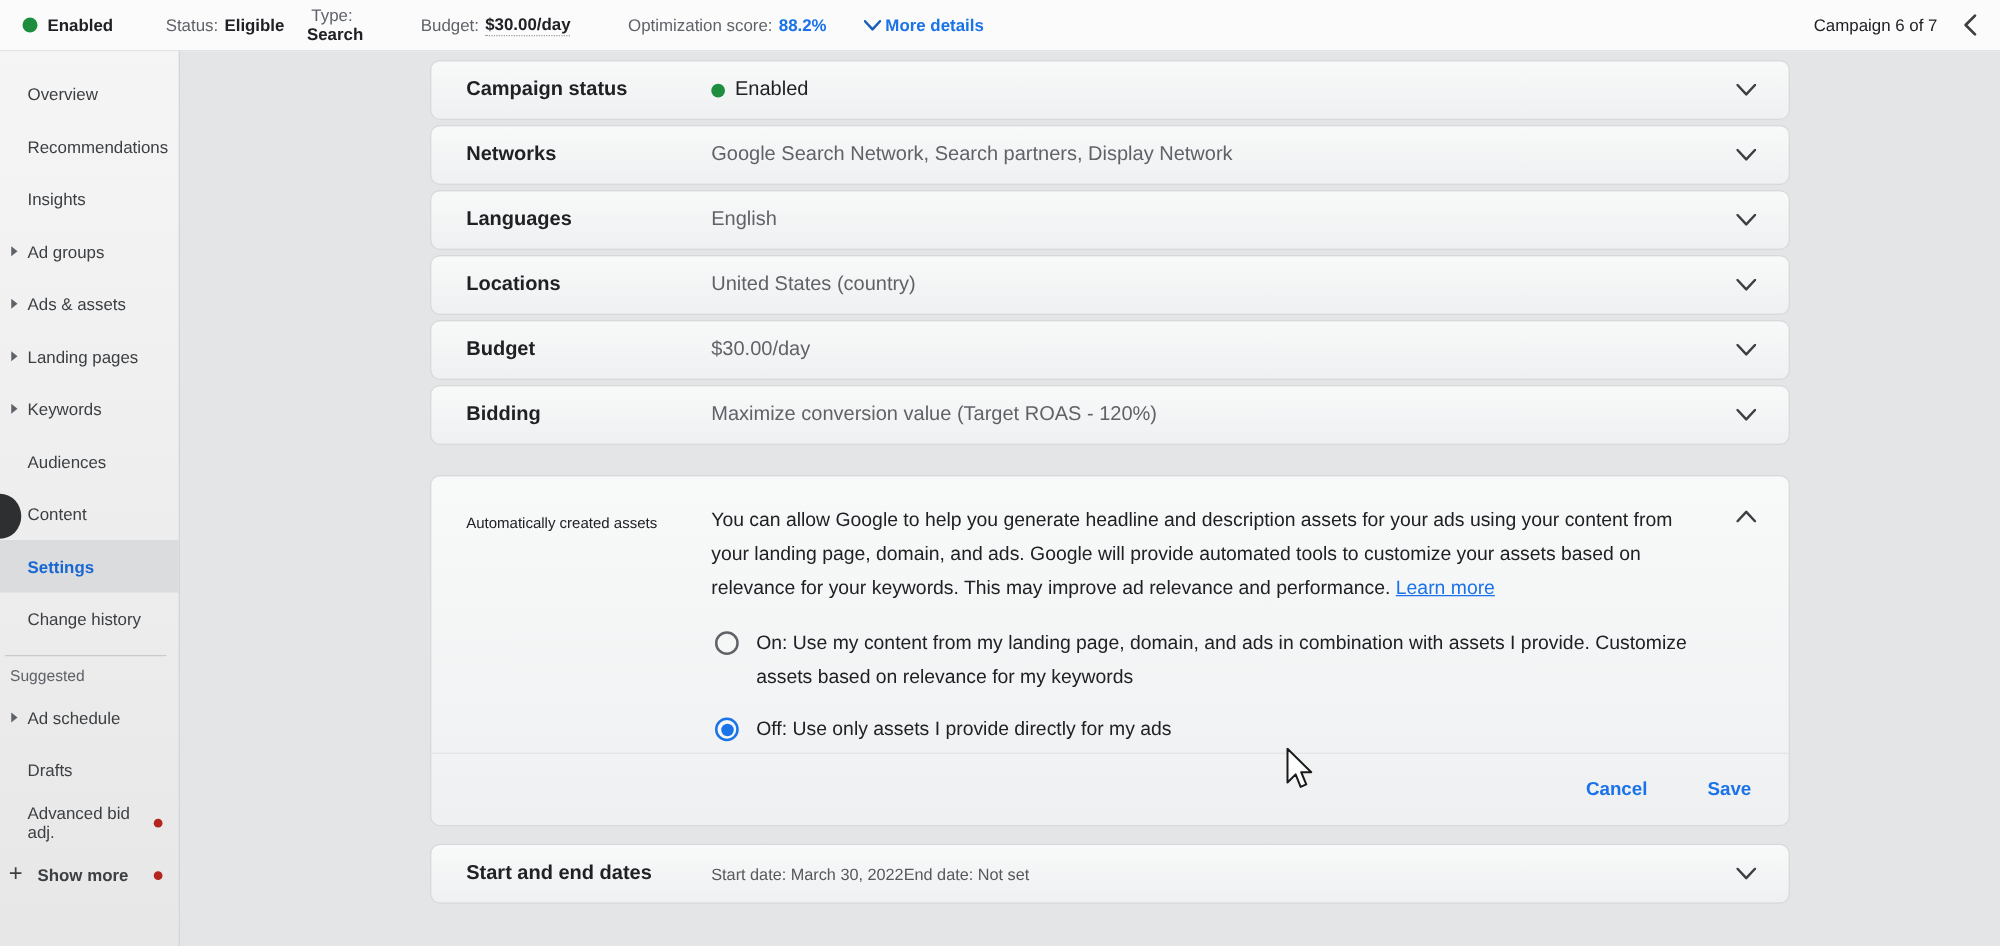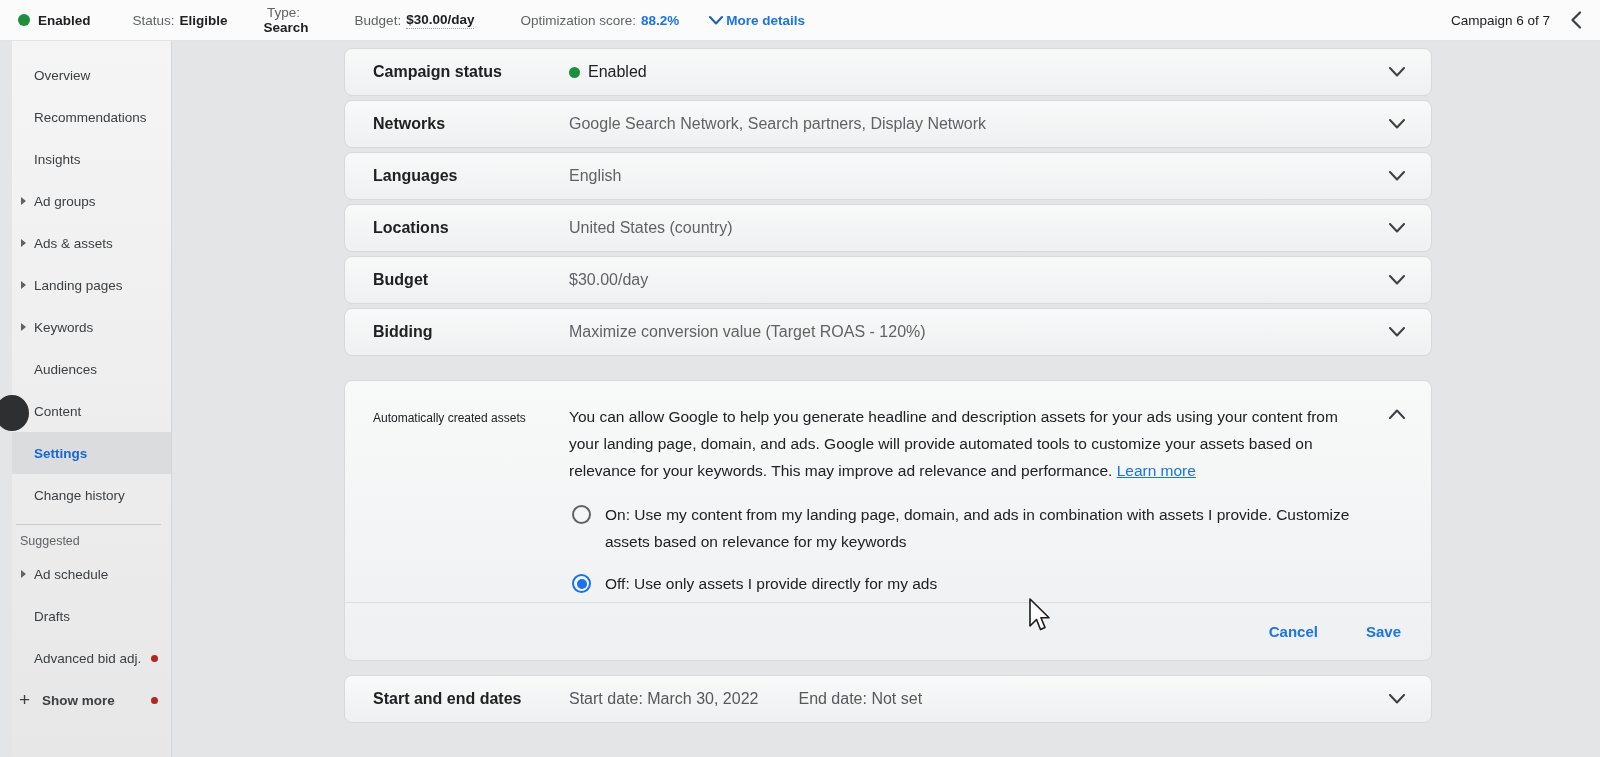--- a/index.html
+++ b/index.html
@@ -20,21 +20,21 @@
   .tb-val{color:#202124;font-weight:bold;}
   .dot-green{width:12px;height:12px;border-radius:50%;background:#1e8e3e;margin-right:8px;flex:none;}
   .dotted-u{border-bottom:1px dotted #9aa0a6;padding-bottom:1px;}
   .tb-blue{color:#1a73e8;font-weight:bold;}
   .tb-link{color:#1a73e8;font-weight:bold;cursor:pointer;}
   .tb-right{margin-left:auto;display:flex;align-items:center;gap:20px;}
   svg.chev{display:block;}
 
   
   .sidebar{
-    position:absolute;top:41px;left:12px;bottom:0;width:160px;box-sizing:border-box;
+    position:absolute;top:41px;left:0;bottom:0;width:144px;box-sizing:border-box;
     background:linear-gradient(#f5f5f6,#e7e7e8);
     border-right:1px solid #d4d5d6;padding-top:13px;
   }
   .side-item{
     height:42px;display:flex;align-items:center;position:relative;
     font-size:13.5px;color:#3c4043;padding-left:22px;cursor:pointer;
   }
   .side-item .tri{
     position:absolute;left:9px;top:17px;width:0;height:0;
     border-left:5px solid #5f6368;border-top:4px solid transparent;border-bottom:4px solid transparent;
@@ -77,34 +77,34 @@
   .option-label{font-size:15.5px;line-height:27px;color:#202124;max-width:748px;}
   .aca-chev{position:absolute;right:26px;top:24px;cursor:pointer;}
   .aca-footer{
     position:absolute;left:0;right:0;bottom:0;height:57px;border-top:1px solid #dcdddf;
     display:flex;align-items:center;justify-content:flex-end;gap:48px;padding-right:30px;
     border-radius:0 0 8px 8px;
   }
   .text-btn{color:#1a73e8;font-size:15px;font-weight:bold;cursor:pointer;}
 
   .dates-card{margin-top:14px;height:48px;display:flex;align-items:center;}
-  .dates-values{display:flex;gap:40px;font-size:16px;color:#55585c;}
+  .dates-values{display:flex;font-size:13px;color:#55585c;}
 
   
   .cursor{position:absolute;left:1028px;top:598px;pointer-events:none;}
 </style>
 </head>
 <body>
 
 <div class="topbar">
   <div class="tb-item" style="margin-right:42px;">
     <span class="dot-green"></span>
     <span class="tb-val">Enabled</span>
   </div>
-  <div class="tb-item" style="margin-right:36px;">
+  <div class="tb-item" style="margin-right:18px;">
     <span class="tb-key">Status:</span>
     <span class="tb-val">Eligible</span>
   </div>
   <div class="tb-item" style="margin-right:46px;flex-direction:column;">
     <span class="tb-key">Type:</span>
     <span class="tb-val">Search</span>
   </div>
   <div class="tb-item" style="margin-right:46px;">
     <span class="tb-key">Budget:</span>
     <span class="tb-val dotted-u">$30.00/day</span>

